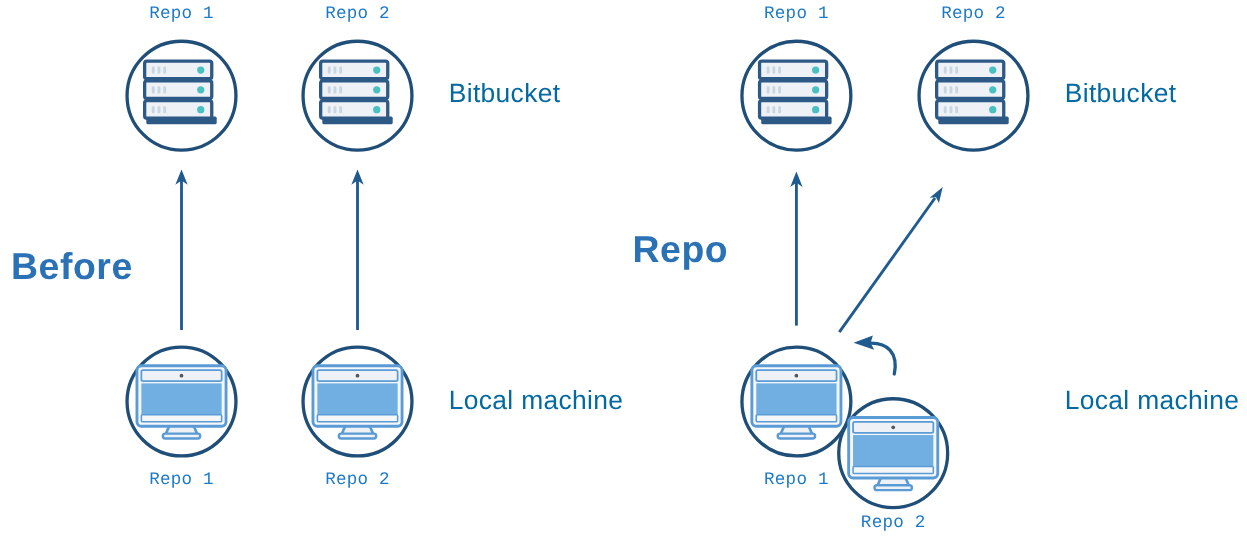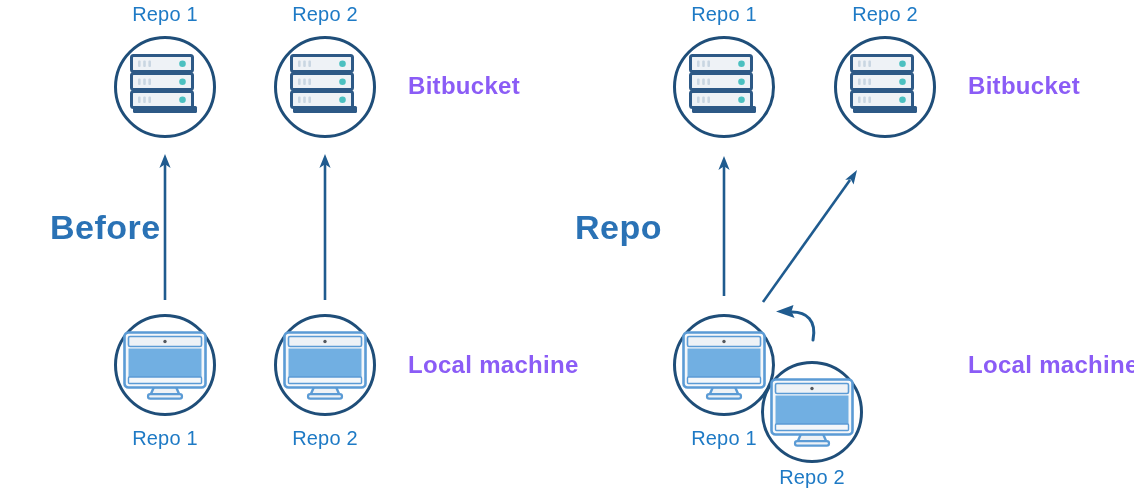--- a/index.html
+++ b/index.html
@@ -25,30 +25,31 @@
     height: 495px;
   }
   .lbl {
     position: absolute;
     color: #1f7ac4;
     font-family: "Liberation Sans", sans-serif;
     white-space: nowrap;
     -webkit-font-smoothing: antialiased;
   }
   .lbl-small {
-    font-size: 20px;
+    font-size: 16px;
     font-weight: 400;
     letter-spacing: 0.2px;
     color: #1e7ac5;
+    font-family: Liberation Mono, monospace;
   }
   .lbl-medium {
     font-size: 24px;
-    font-weight: 700;
+    font-weight: 400;
     letter-spacing: 0.3px;
-    color: #8b5cf6;
+    color: #0369a1;
   }
   .lbl-phase {
     font-size: 34px;
     font-weight: 700;
     letter-spacing: 0.5px;
     color: #2a72b5;
   }
   .lbl-center {
     transform: translateX(-50%);
     text-align: center;
@@ -185,21 +186,21 @@
     </g>
 
     <g>
       <circle cx="812" cy="412" r="49.5" fill="#ffffff" stroke="#1f4e79" stroke-width="3"></circle>
       <g>
           <use href="#sym-monitor" x="769" y="377" width="86" height="72"></use>
         </g>
     </g>
   </svg>
 
-  <div class="lbl lbl-phase" style="left:10px; top:208px;margin-left:40px;">Before</div>
+  <div class="lbl lbl-phase" style="left:10px; top:224px;">Before</div>
   <div class="lbl lbl-phase" style="left:575px; top:208px;">Repo</div>
 
   <div class="lbl lbl-medium" style="left:408px; top:72px;">Bitbucket</div>
   <div class="lbl lbl-medium" style="left:408px; top:351px;">Local machine</div>
   <div class="lbl lbl-medium" style="left:968px; top:72px;">Bitbucket</div>
   <div class="lbl lbl-medium" style="left:968px; top:351px;">Local machine</div>
 
   <div class="lbl lbl-small lbl-center" style="left:165px; top:3px;">Repo 1</div>
   <div class="lbl lbl-small lbl-center" style="left:325px; top:3px;">Repo 2</div>
   <div class="lbl lbl-small lbl-center" style="left:165px; top:427px;">Repo 1</div>

